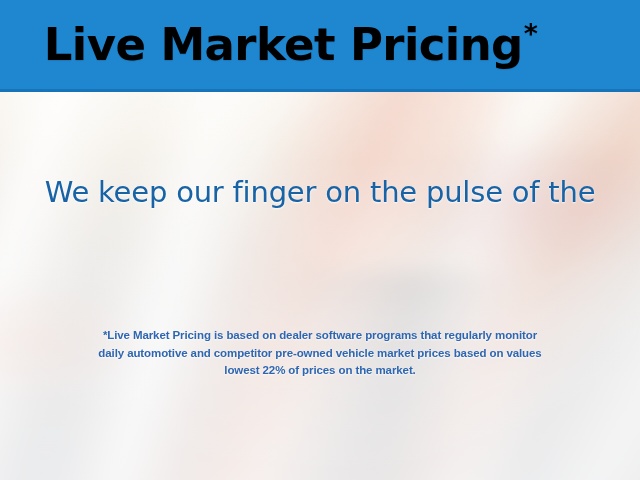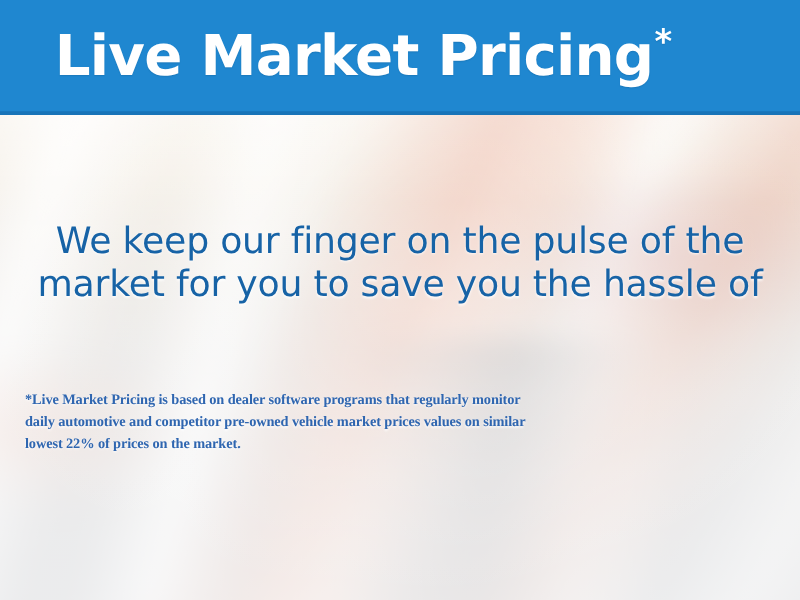--- a/index.html
+++ b/index.html
@@ -41,21 +41,21 @@
   }
   .header-title {
     position: absolute;
     left: 0;
     top: 0;
     width: 581px;
     height: 89px;
     display: flex;
     align-items: center;
     justify-content: center;
-    color: #ffffff;
+    color: #000000;
     font-family: "DejaVu Sans", sans-serif;
     font-weight: bold;
     font-size: 45px;
     letter-spacing: -0.6px;
     line-height: 1;
     white-space: nowrap;
     text-shadow: 0 1px 1px rgba(10,60,100,0.18);
   }
   .header-title .star {
     font-size: 27px;
@@ -174,24 +174,25 @@
     font-size: 29px;
     line-height: 35px;
     letter-spacing: -0.2px;
     text-shadow: 0 1px 2px rgba(255,255,255,0.85);
   }
   .headline .hl-line { display: block; white-space: nowrap; }
 
   .disclaimer {
     position: absolute;
     left: 20px;
-    top: 220px;
+    top: 235px;
     width: 600px;
+    text-align: center;
     color: #2f66b0;
-    font-family: Liberation Serif, serif;
+    font-family: Liberation Sans, sans-serif;
     font-weight: bold;
     font-size: 11.5px;
     line-height: 17.5px;
     letter-spacing: -0.1px;
     text-shadow: 0 1px 2px rgba(255,255,255,0.92);
   }
   .disclaimer .dc-line { display: block; white-space: nowrap; }
 </style>
 </head>
 <body>
@@ -211,23 +212,22 @@
     <div class="header-title">
         <span>Live Market Pricing</span>
         <span class="star">*</span>
       </div>
   </div>
 
   <div class="content">
 
     <div class="headline">
       <span class="hl-line">We keep our finger on the pulse of the</span>
-      <span class="hl-line">market for you to save you the hassle of</span>
     </div>
 
     <div class="disclaimer">
       <span class="dc-line">*Live Market Pricing is based on dealer software programs that regularly monitor</span>
-      <span class="dc-line">daily automotive and competitor pre-owned vehicle market prices values on similar</span>
+      <span class="dc-line">daily automotive and competitor pre-owned vehicle market prices based on values</span>
       <span class="dc-line">lowest 22% of prices on the market.</span>
     </div>
 
   </div>
 </div>
 
 </body></html>

